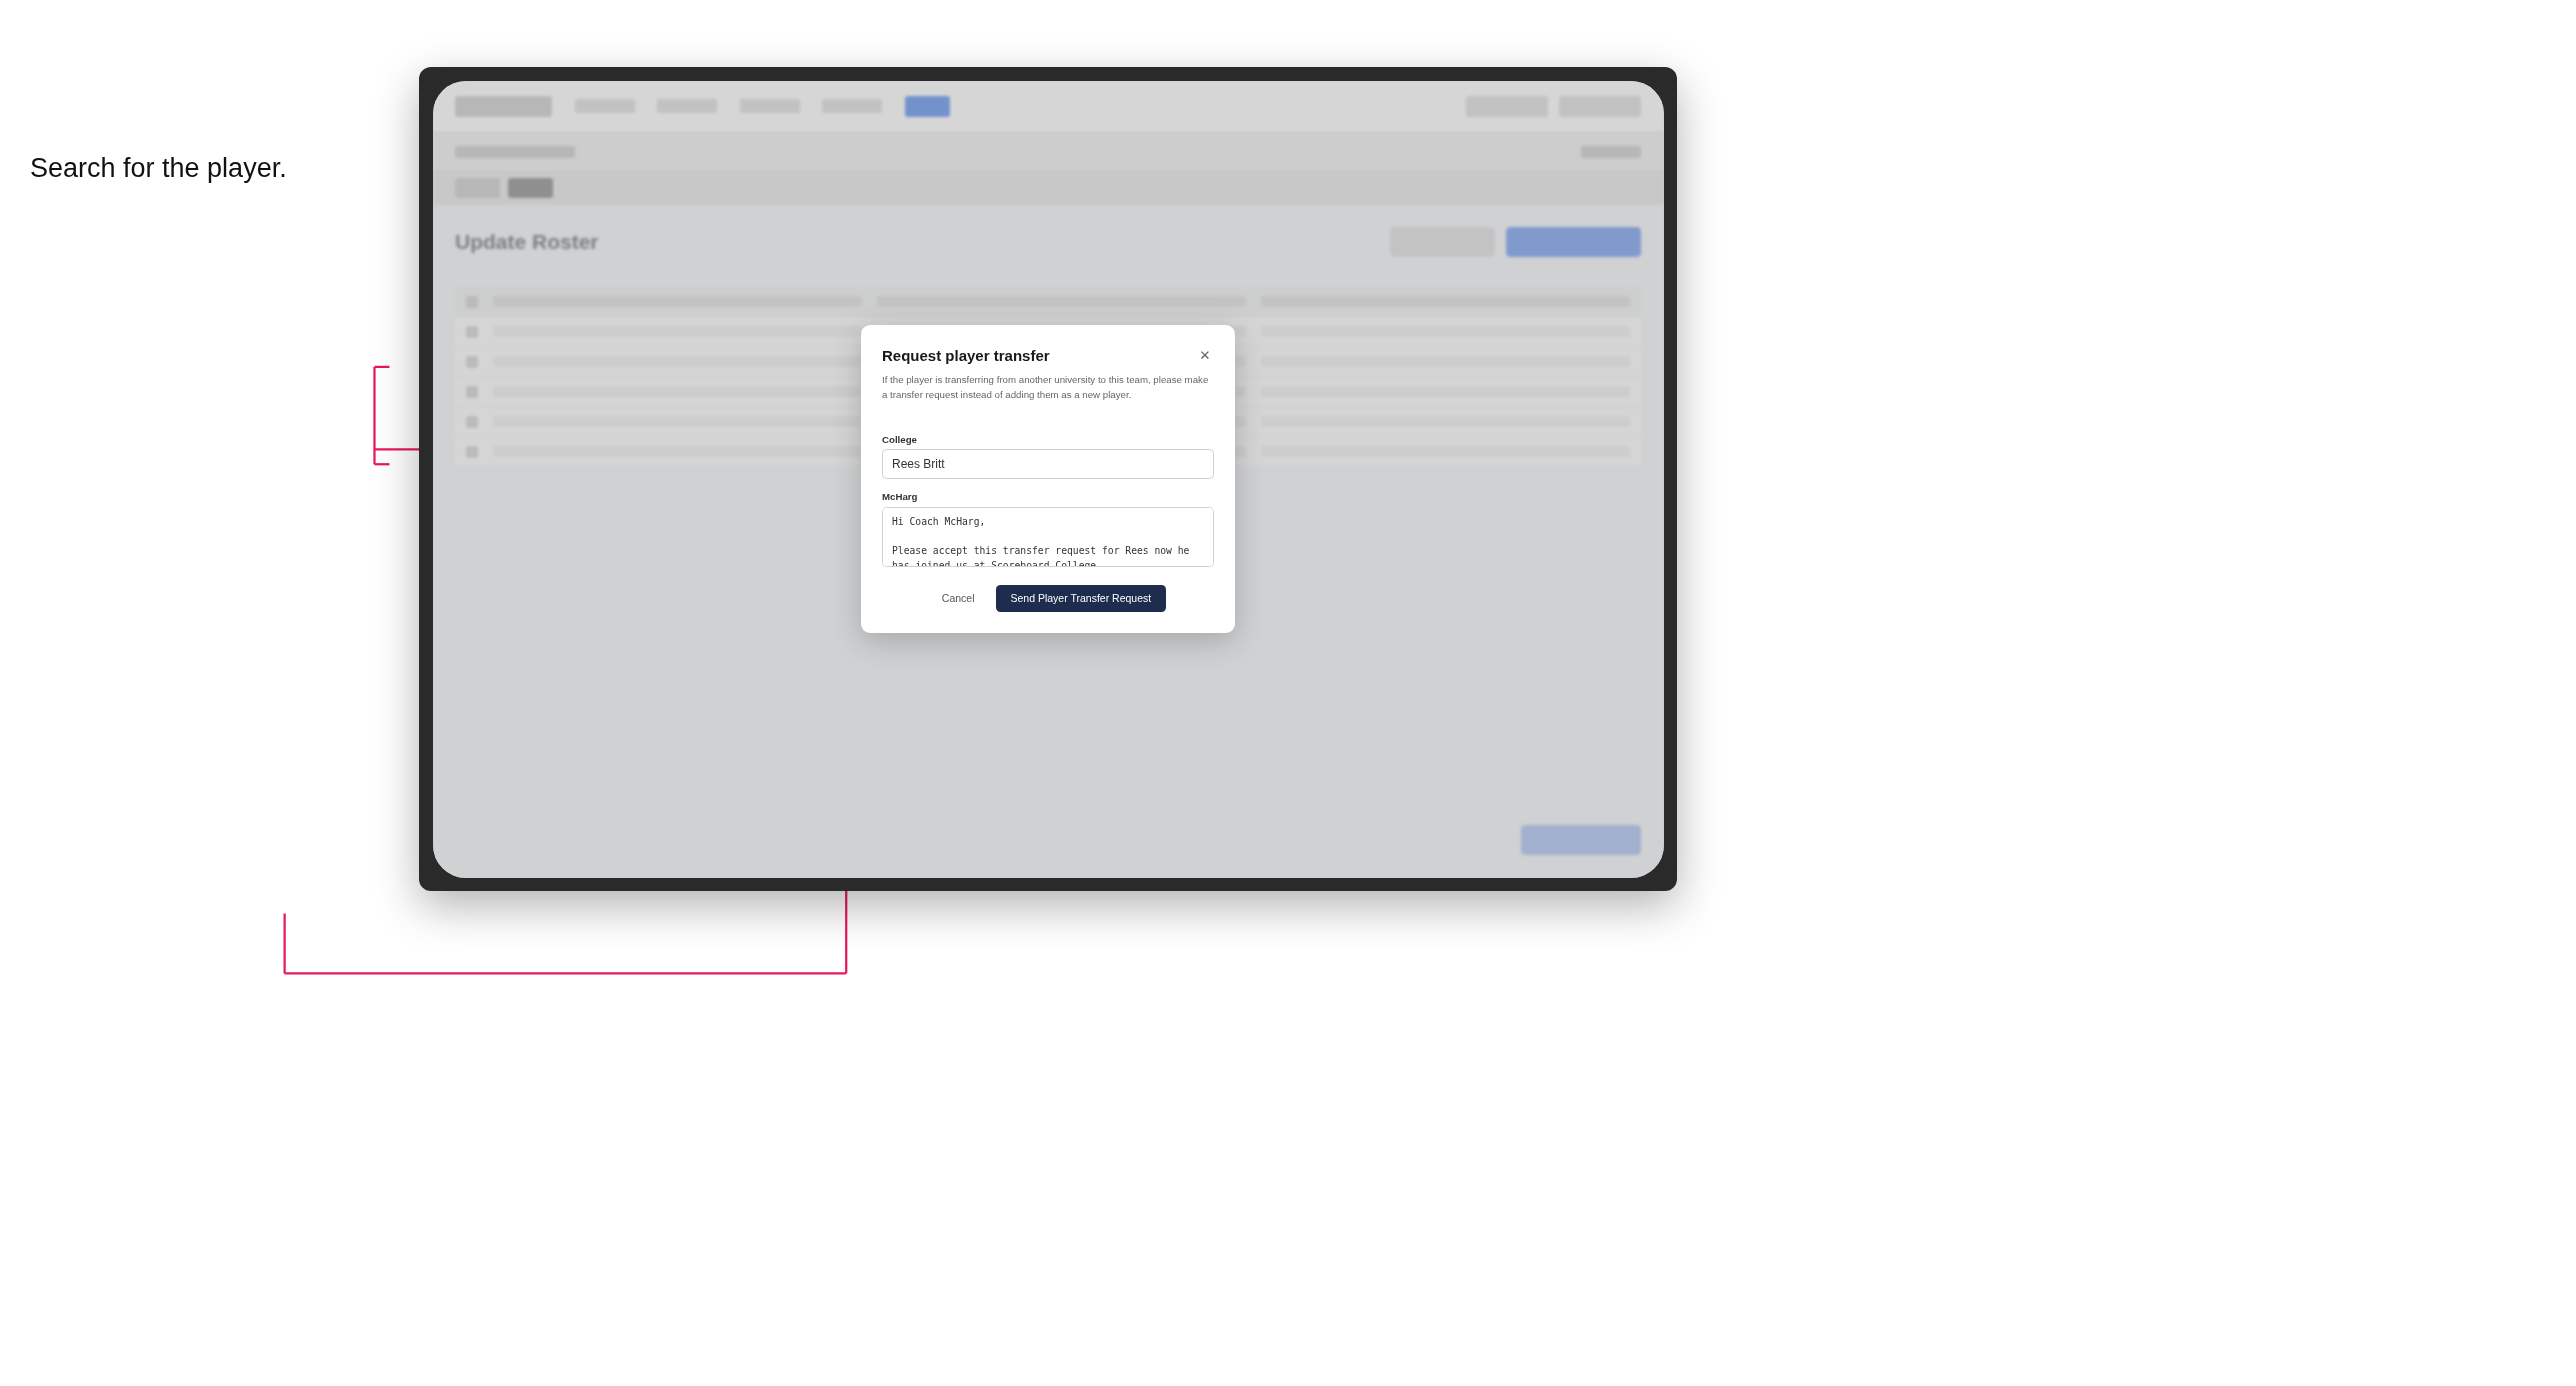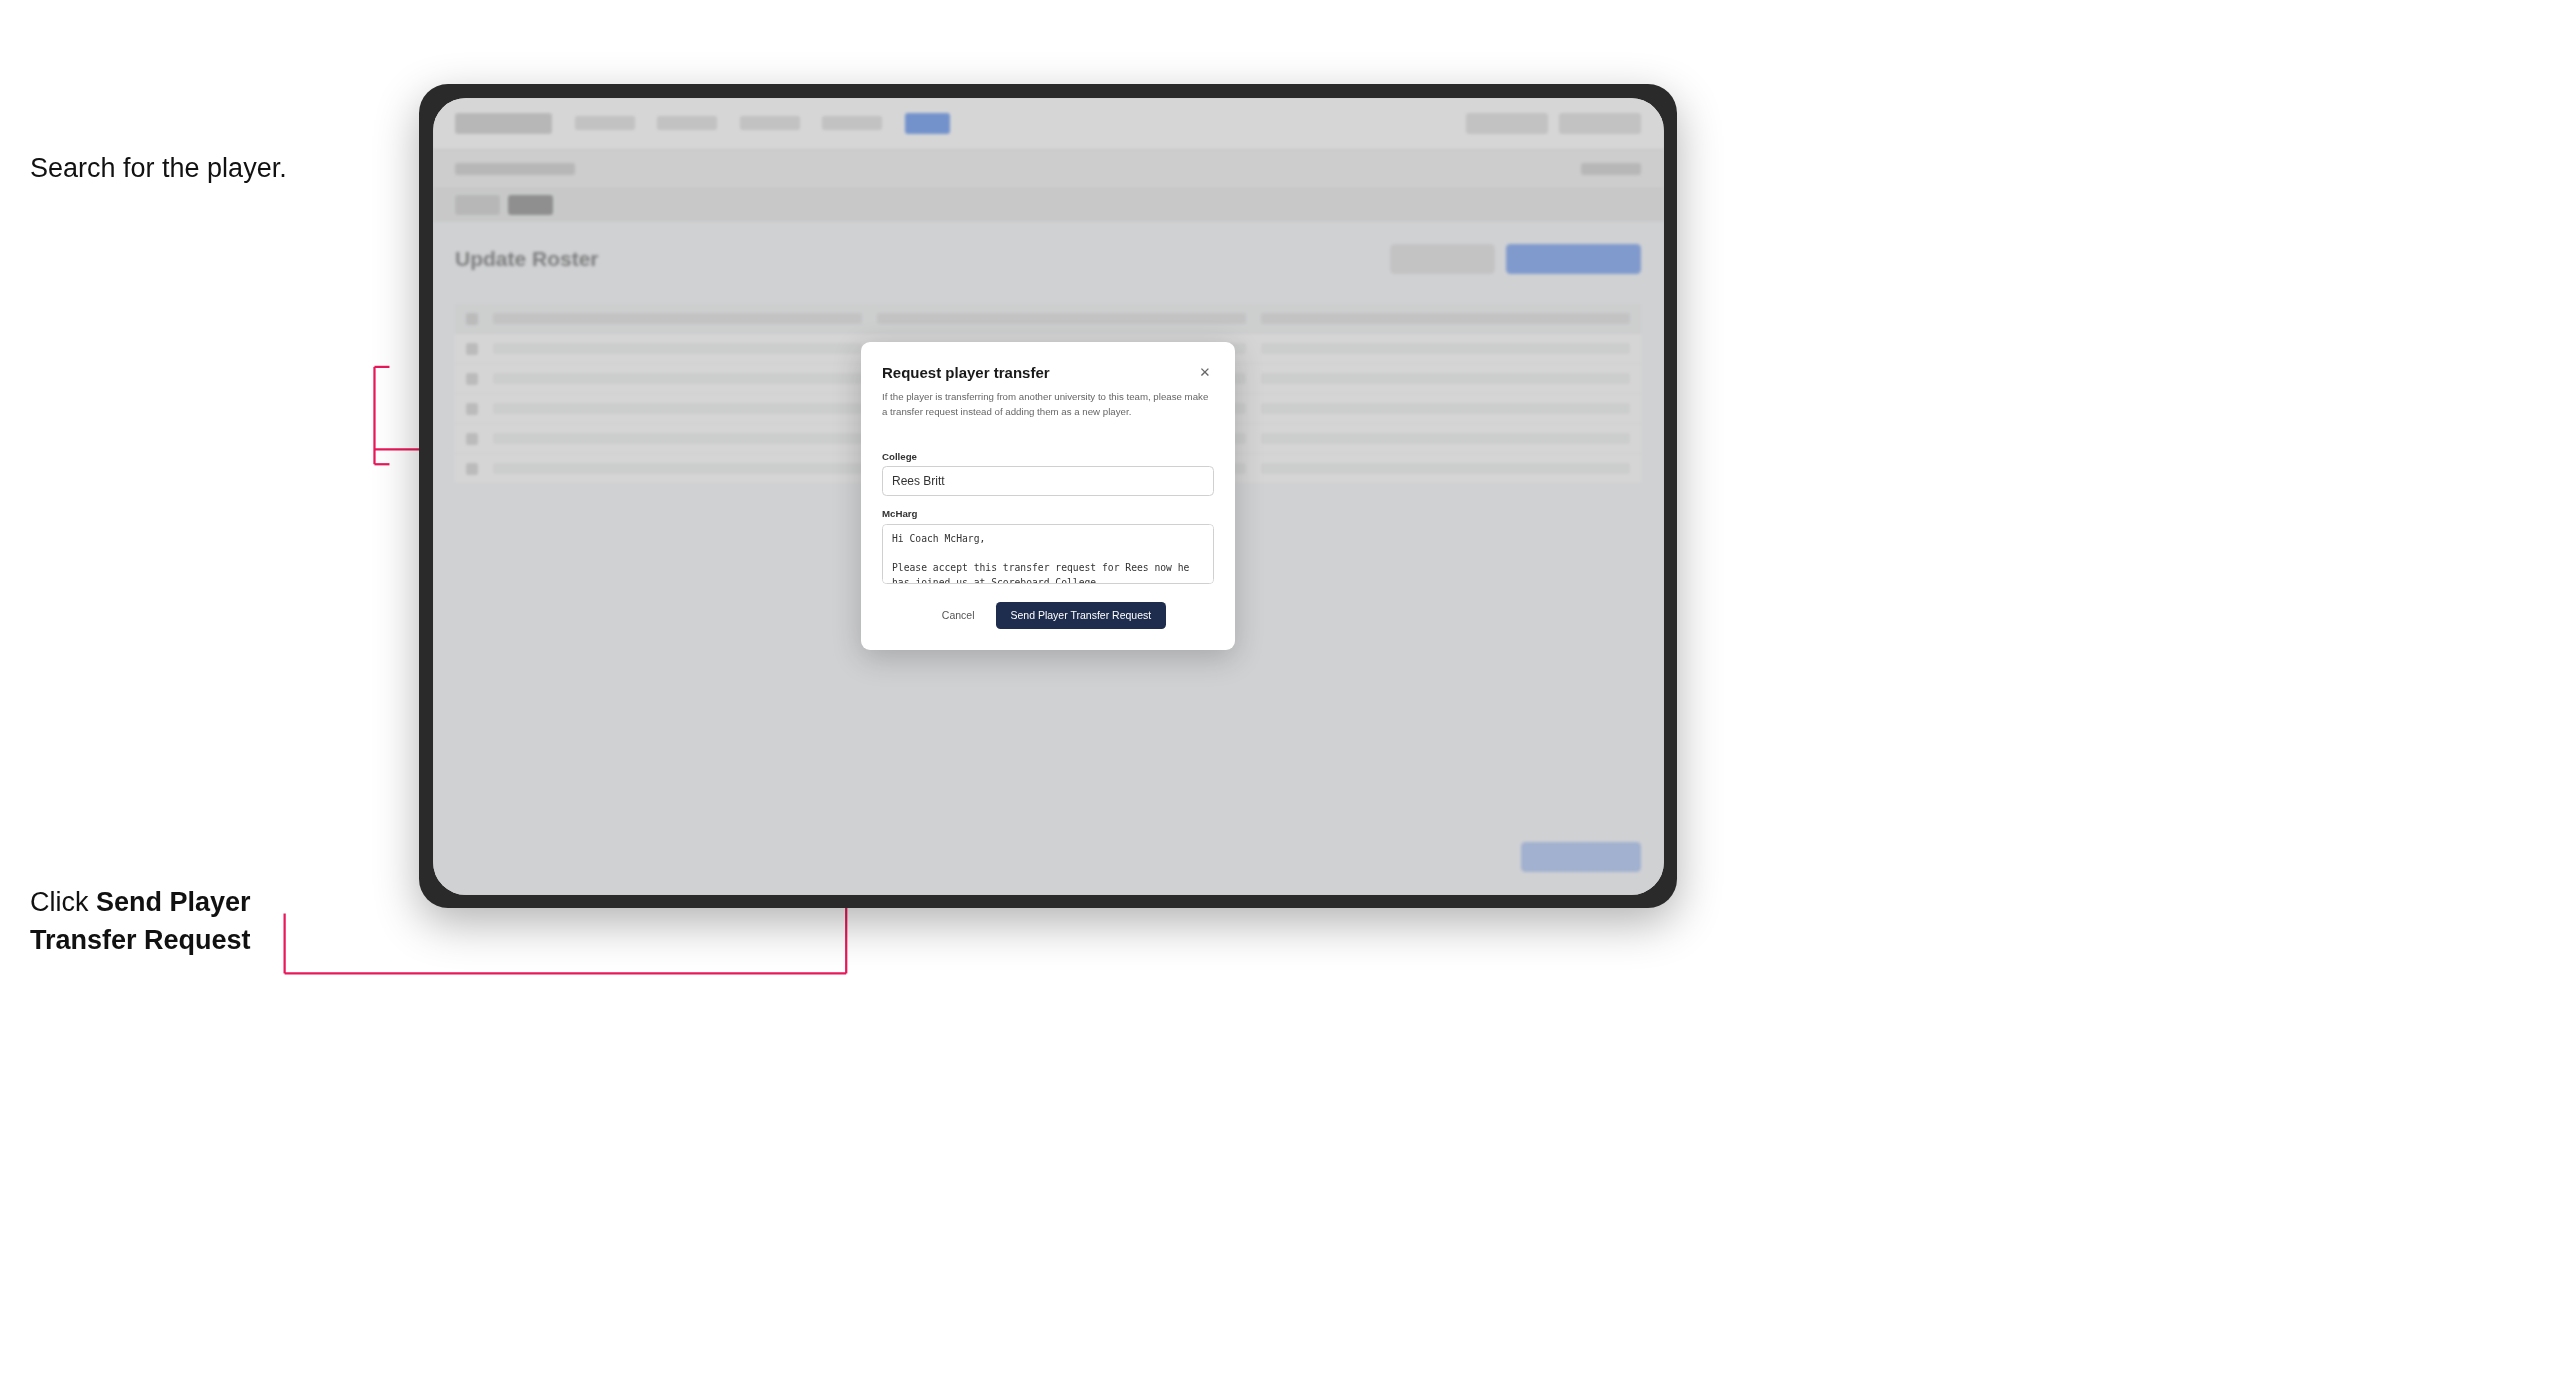--- a/index.html
+++ b/index.html
@@ -57,25 +57,25 @@
       left: 0;
       width: 2576px;
       height: 1386px;
       pointer-events: none;
     }
 
     
     .tablet {
       position: absolute;
       left: 419px;
-      top: 84px;
+      top: 67px;
       width: 1258px;
       height: 824px;
       background: #2a2a2a;
-      border-radius: 29px;
+      border-radius: 12px;
       padding: 13.5px;
       box-shadow: 0 15px 45px rgba(0,0,0,0.3);
     }
 
     .tablet-inner {
       width: 100%;
       height: 100%;
       background: #f0f0f0;
       border-radius: 33px;
       overflow: hidden;
@@ -408,24 +408,20 @@
   <line x1="380" y1="1300" x2="1130" y2="1300" stroke="#e8185a" stroke-width="3"></line>
   <line x1="1130" y1="1300" x2="1130" y2="1170" stroke="#e8185a" stroke-width="3"></line>
 
   <polygon points="1124,1170 1130,1155 1136,1170" fill="#e8185a"></polygon>
 </svg>
 
 <div class="annotation-area">
   <div class="annotation-text annotation-search">Search for the player.</div>
 
 
-  <div class="annotation-text annotation-click">
-    <span>Click </span><span class="bold" style="white-space: pre-line; font-weight: 700;">Send Player
-Transfer Request</span>
-  </div>
 </div>
 
 <div class="tablet">
   <div class="tablet-inner">
     <div class="screen">
 
       <div class="app-bg">
 
         <div class="app-header">
           <div class="app-logo"></div>

